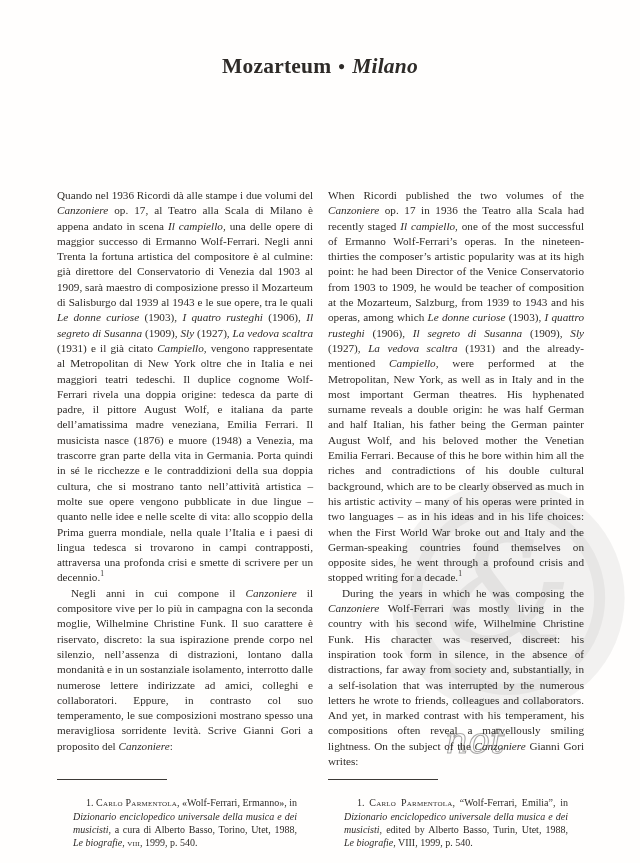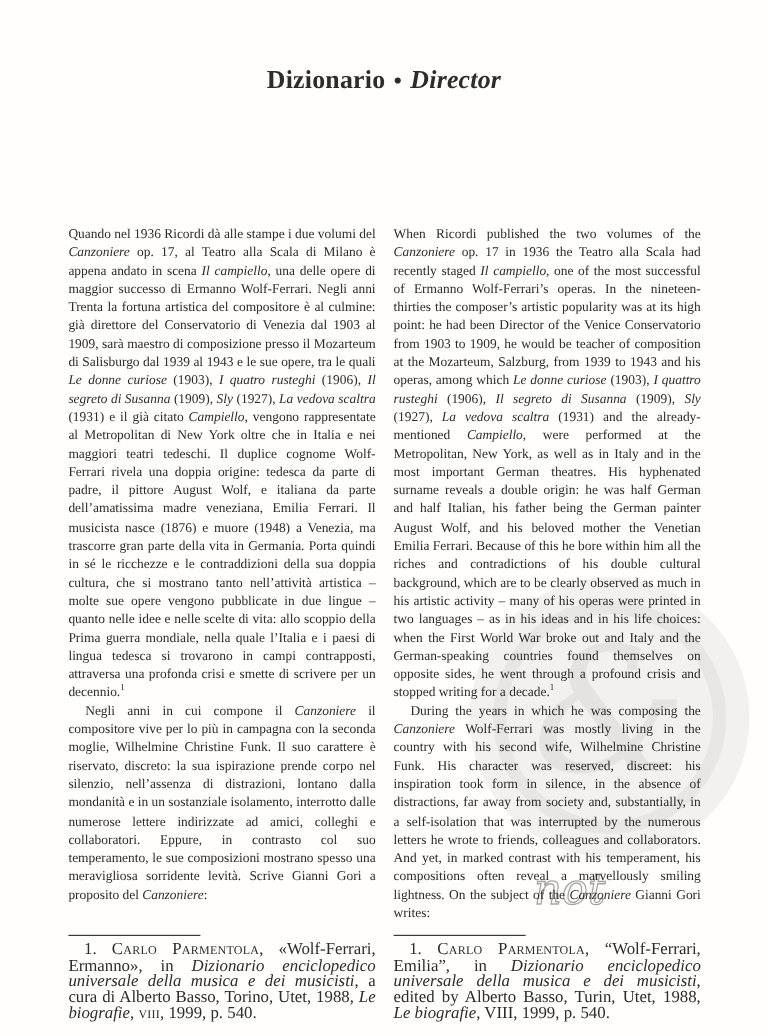--- a/index.html
+++ b/index.html
@@ -70,43 +70,43 @@
   .footnote {
     margin-top: auto;
     padding-top: 10px;
   }
   .fn-rule {
     width: 110px;
     border-top: 1px solid #3c3936;
     margin-bottom: 5px;
   }
   .fn-text {
-    margin: 0;
-    font-size: 14px;
+    margin: 16px;
+    font-size: 10px;
     line-height: 13.3px;
     text-align: justify;
     text-indent: 13px;
     hyphens: auto;
     -webkit-hyphens: auto;
   }
 </style>
 </head>
 <body>
 
 <div class="page">
 
   <svg class="watermark" viewBox="0 0 100 108" aria-hidden="true">
     <circle cx="50" cy="46" r="42" fill="#000000" opacity="0.05"></circle>
     <circle cx="50" cy="46" r="33" fill="none" stroke="#000000" stroke-width="4" opacity="0.045"></circle>
     <text x="50" y="62" text-anchor="middle" font-family="DejaVu Serif, serif" font-style="italic" font-size="52" fill="#000000" opacity="0.055">&amp;</text>
     <text x="38" y="102" text-anchor="middle" font-family="DejaVu Serif, serif" font-style="italic" font-size="13" fill="none" stroke="#000000" stroke-width="0.4" opacity="0.35">not</text>
   </svg>
 
   <h1 class="title">
-    <span>Dizionario</span><span class="bullet">•</span><span class="en">Director</span>
+    <span>Mozarteum</span><span class="bullet">•</span><span class="en">Milano</span>
   </h1>
 
   <div class="columns">
     <section class="col" lang="it">
         <div class="col-body">
           <p class="para"><span>Quando nel 1936 Ricordi dà alle stampe i due volumi del </span><span class="it">Canzoniere</span><span> op. 17, al Teatro alla Scala di Milano è appena andato in scena </span><span class="it">Il campiello</span><span>, una delle opere di maggior successo di Ermanno Wolf-Ferrari. Negli anni Trenta la fortuna artistica del compositore è al culmine: già direttore del Conservatorio di Venezia dal 1903 al 1909, sarà maestro di composizione presso il Mozarteum di Salisburgo dal 1939 al 1943 e le sue opere, tra le quali </span><span class="it">Le donne curiose</span><span> (1903), </span><span class="it">I quatro rusteghi</span><span> (1906), </span><span class="it">Il segreto di Susanna</span><span> (1909), </span><span class="it">Sly</span><span> (1927), </span><span class="it">La vedova scaltra</span><span> (1931) e il già citato </span><span class="it">Campiello</span><span>, vengono rappresentate al Metropolitan di New York oltre che in Italia e nei maggiori teatri tedeschi. Il duplice cognome Wolf-Ferrari rivela una doppia origine: tedesca da parte di padre, il pittore August Wolf, e italiana da parte dell’amatissima madre veneziana, Emilia Ferrari. Il musicista nasce (1876) e muore (1948) a Venezia, ma trascorre gran parte della vita in Germania. Porta quindi in sé le ricchezze e le contraddizioni della sua doppia cultura, che si mostrano tanto nell’attività artistica – molte sue opere vengono pubblicate in due lingue – quanto nelle idee e nelle scelte di vita: allo scoppio della Prima guerra mondiale, nella quale l’Italia e i paesi di lingua tedesca si trovarono in campi contrapposti, attraversa una profonda crisi e smette di scrivere per un decennio.</span><sup class="fn-mark">1</sup></p>
           <p class="para ind"><span>Negli anni in cui compone il </span><span class="it">Canzoniere</span><span> il compositore vive per lo più in campagna con la seconda moglie, Wilhelmine Christine Funk. Il suo carattere è riservato, discreto: la sua ispirazione prende corpo nel silenzio, nell’assenza di distrazioni, lontano dalla mondanità e in un sostanziale isolamento, interrotto dalle numerose lettere indirizzate ad amici, colleghi e collaboratori. Eppure, in contrasto col suo temperamento, le sue composizioni mostrano spesso una meravigliosa sorridente levità. Scrive Gianni Gori a proposito del </span><span class="it">Canzoniere</span><span>:</span></p>
         </div>
         <div class="footnote">
           <div class="fn-rule"></div>

